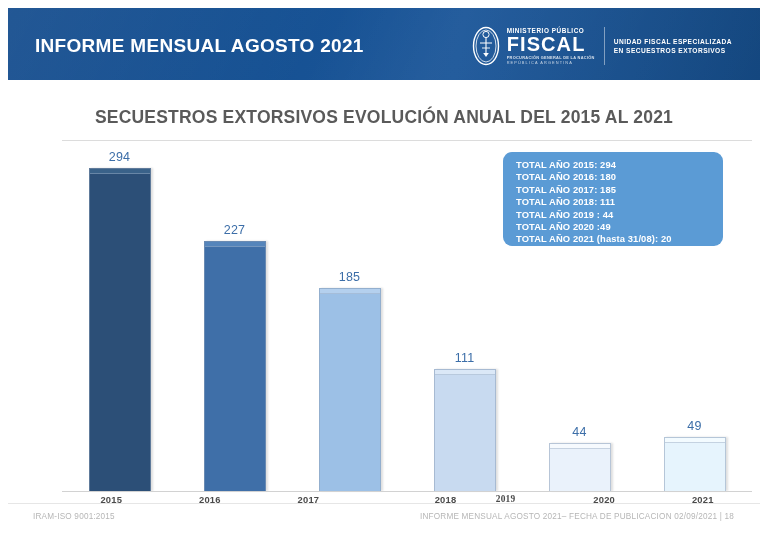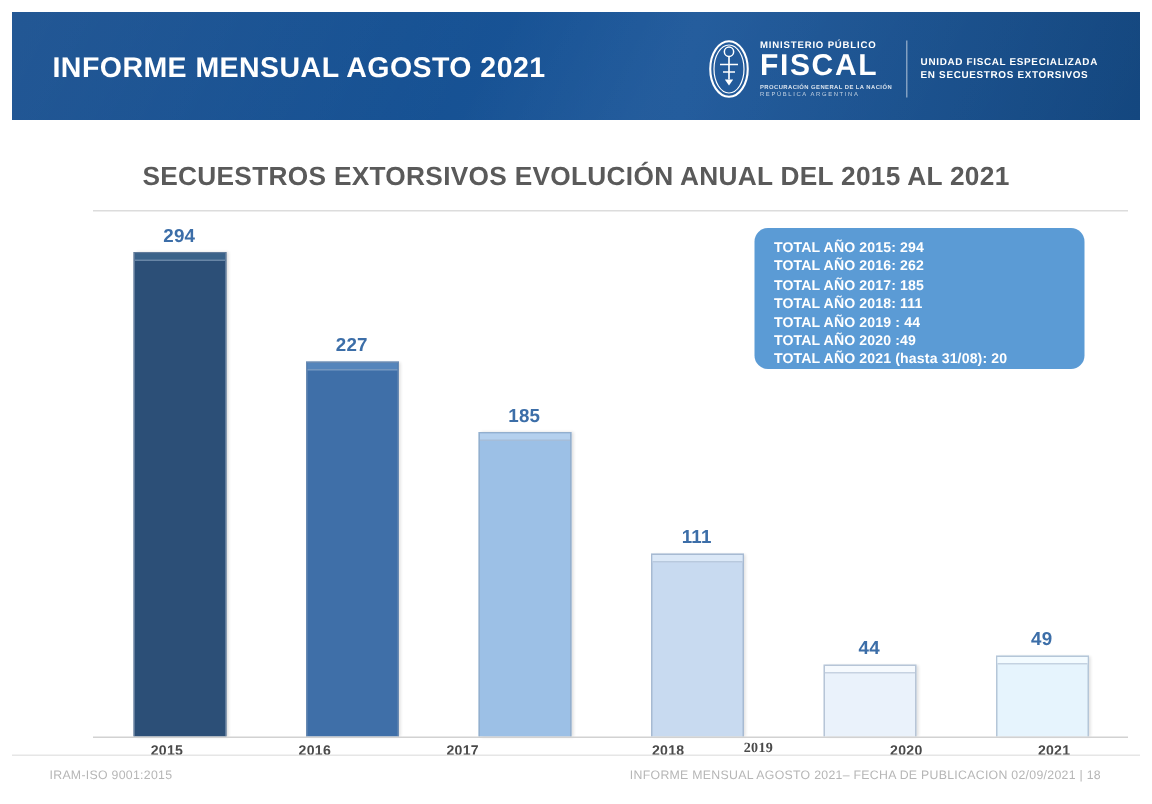--- a/index.html
+++ b/index.html
@@ -178,21 +178,21 @@
     height: 100%;
     position: relative;
     display: flex;
     flex-direction: column;
     justify-content: flex-end;
     align-items: center;
   }
   .bar-value {
     color: #3c6ea8;
     font-size: 12.5px;
-    font-weight: bold;
+    font-weight: normal;
     margin-bottom: 4px;
     letter-spacing: 0.2px;
   }
   .bar {
     width: 62px;
     position: relative;
     box-sizing: border-box;
     border: 1px solid rgba(140,160,185,0.55);
     border-bottom: none;
     box-shadow: 1.5px 0 2px rgba(0,0,0,0.13);
@@ -327,21 +327,21 @@
       <div class="x-label" style="color: rgb(74, 74, 74);">2017</div>
       <div class="x-label" style="color: rgb(74, 74, 74); text-align: right;">2018</div>
       <div class="x-label" style="color: rgb(74, 74, 74); font-family: Liberation Serif, serif;">2019</div>
       <div class="x-label" style="color: rgb(74, 74, 74);">2020</div>
       <div class="x-label" style="color: rgb(74, 74, 74);">2021</div>
     </div>
 </div>
 
 <div class="info-box" style="background: rgb(91, 155, 213);">
     <div class="info-line">TOTAL AÑO 2015: 294</div>
-    <div class="info-line">TOTAL AÑO 2016: 262</div>
+    <div class="info-line">TOTAL AÑO 2016: 180</div>
     <div class="info-line">TOTAL AÑO 2017: 185</div>
     <div class="info-line">TOTAL AÑO 2018: 111</div>
     <div class="info-line">TOTAL AÑO 2019 : 44</div>
     <div class="info-line">TOTAL AÑO 2020 :49</div>
     <div class="info-line">TOTAL AÑO 2021 (hasta 31/08): 20</div>
   </div>
 
 <div class="footer-rule"></div>
 <div class="footer-left">IRAM-ISO 9001:2015</div>
 <div class="footer-right">INFORME MENSUAL AGOSTO  2021– FECHA DE PUBLICACION  02/09/2021 | 18</div>

